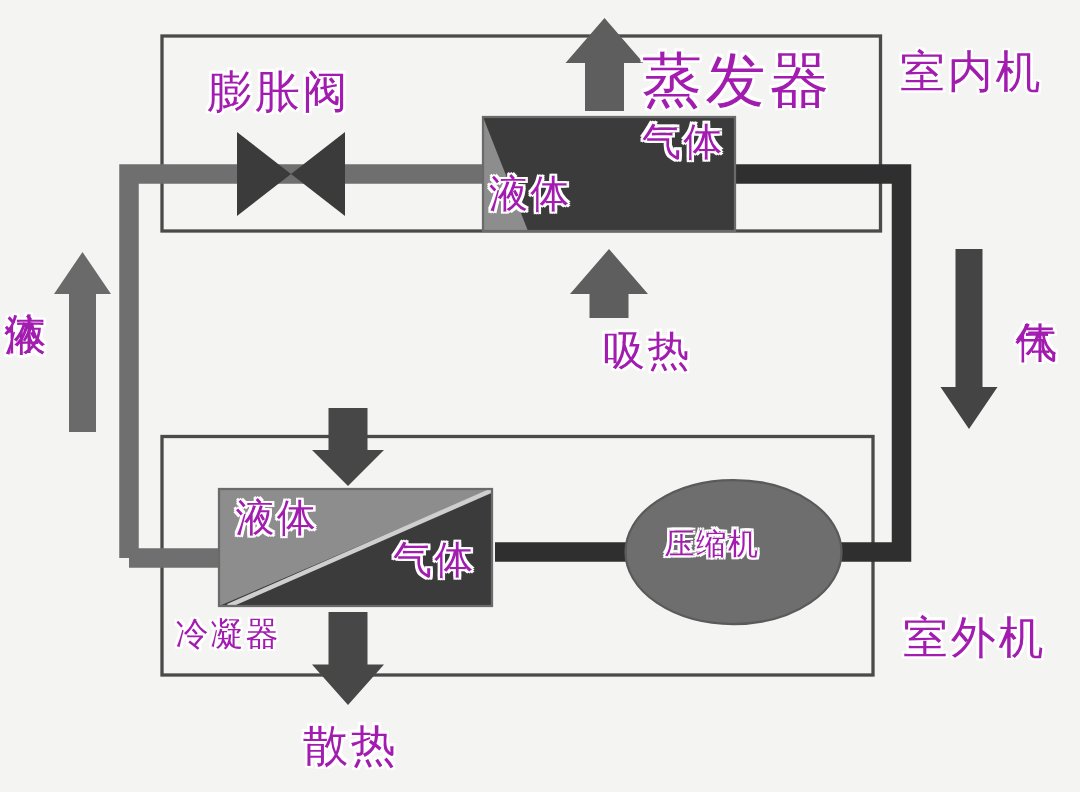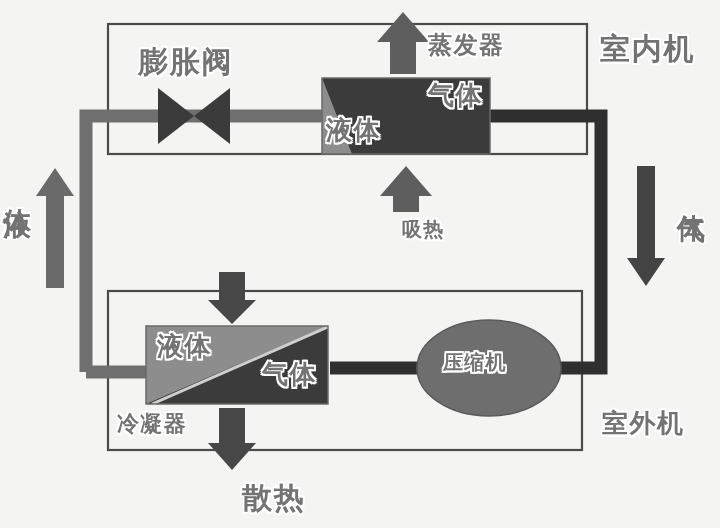--- a/index.html
+++ b/index.html
@@ -7,52 +7,52 @@
     width:720px;height:528px;
     background:#f4f4f2;
     font-family:"DejaVu Sans","Liberation Sans",sans-serif;
     overflow:hidden;
   }
   #stage{position:relative;width:720px;height:528px;background:#f4f4f2;}
   #stage svg{position:absolute;left:0;top:0;}
 
   .lbl{
     position:absolute;
-    font-weight:700;
-    color:#737373;
+    font-weight:400;
+    color:#a21caf;
     letter-spacing:.06em;
     white-space:nowrap;
     line-height:1.05;
     -webkit-text-stroke:0px;
     text-shadow:
       -1.6px -1.6px 0 #ffffff, 1.6px -1.6px 0 #ffffff,
       -1.6px  1.6px 0 #ffffff, 1.6px  1.6px 0 #ffffff,
       -1.6px 0 0 #ffffff, 1.6px 0 0 #ffffff,
        0 -1.6px 0 #ffffff, 0 1.6px 0 #ffffff;
   }
   .lbl.vert{
     writing-mode:vertical-rl;
     text-orientation:upright;
     letter-spacing:.02em;
   }
 
   .t-expansion{left:138px;top:46px;font-size:30px;}
-  .t-evaporator{left:428px;top:33px;font-size:24px;}
+  .t-evaporator{left:428px;top:33px;font-size:40px;}
   .t-indoor{left:600px;top:33px;font-size:30px;}
   .t-gas-evap{left:428px;top:82px;font-size:26px;}
   .t-liq-evap{left:326px;top:117px;font-size:26px;}
-  .t-absorb{left:378px;top:219px;font-size:20px;padding-left:24px;}
+  .t-absorb{left:378px;top:219px;font-size:28px;padding-left:24px;}
   .t-liq-left{left:2px;top:186px;font-size:28px;}
   .t-gas-right{left:676px;top:192px;font-size:28px;}
   .t-liq-cond{left:157px;top:333px;font-size:26px;}
   .t-gas-cond{left:262px;top:361px;font-size:26px;}
   .t-compressor{left:443px;top:352px;font-size:20px;}
   .t-condenser{left:117px;top:412px;font-size:22px;}
-  .t-outdoor{left:602px;top:410px;font-size:26px;}
-  .t-reject{left:202px;top:482px;font-size:30px;margin-left:40px;}
+  .t-outdoor{left:602px;top:410px;font-size:30px;}
+  .t-reject{left:202px;top:482px;font-size:30px;}
 </style>
 </head>
 <body>
 
 <div id="stage">
 
   <svg width="720" height="528" viewBox="0 0 720 528">
 
     <rect x="108" y="24" width="479" height="130" fill="none" stroke="#4a4a4a" stroke-width="2.2"></rect>
     <rect x="108" y="291" width="474" height="159" fill="none" stroke="#4a4a4a" stroke-width="2.2"></rect>

